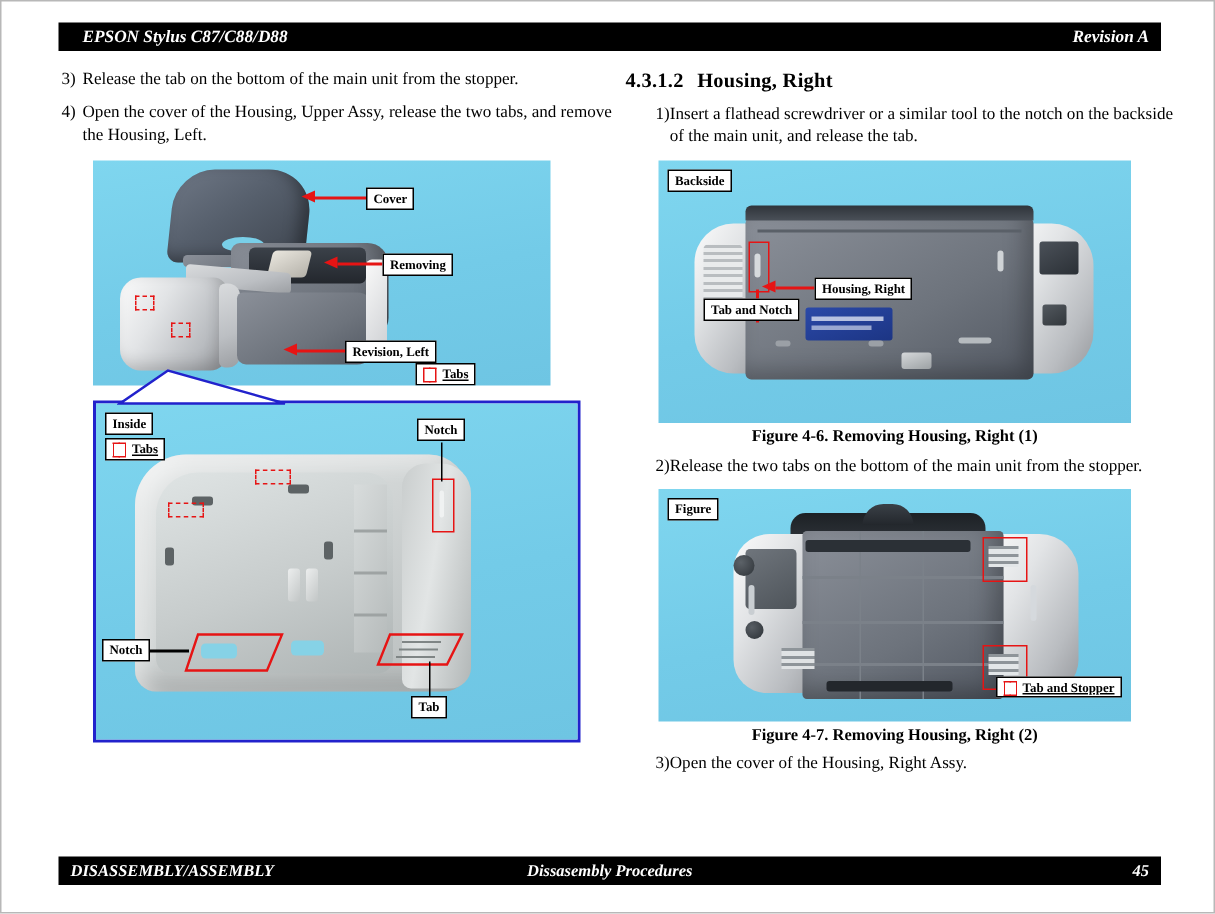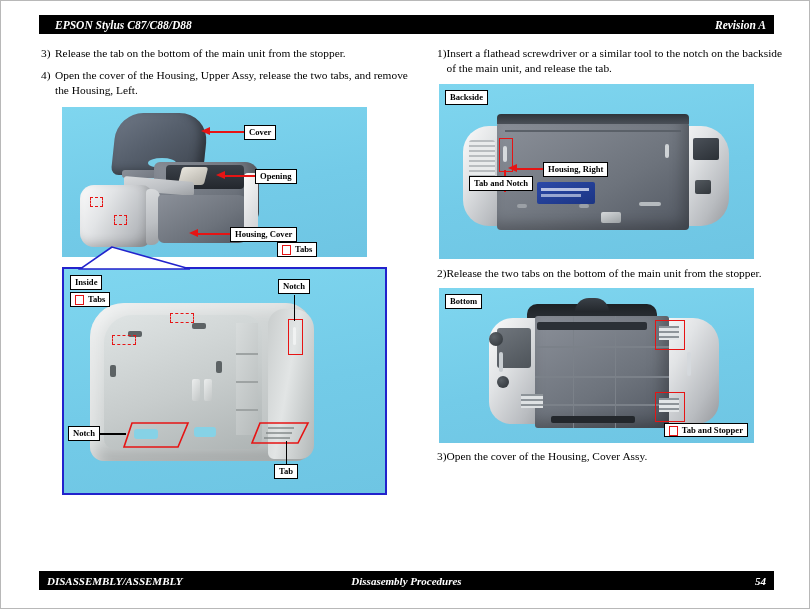--- a/index.html
+++ b/index.html
@@ -36,21 +36,21 @@
   .fig{position:relative;}
   .photo{position:relative;overflow:hidden;
          background:linear-gradient(170deg,#7fd6ef 0%,#73cbe8 55%,#6ec5e3 100%);}
   .cap{text-align:center;font-size:11px;font-weight:bold;margin-top:3px;}
 
   
   .lbl{position:absolute;background:#fff;border:1px solid #000;
        font-size:8.6px;font-weight:bold;line-height:1;
        padding:2px 4px;white-space:nowrap;color:#000;z-index:6;
        font-family:"Liberation Serif",serif;}
-  .lbl.legend{display:flex;align-items:center;gap:4px;}
+  .lbl.legend{display:flex;align-items:center;gap:4px;text-decoration:underline;}
   
   .brk{display:inline-block;width:9px;height:8px;position:relative;}
   .brk:before,.brk:after{content:"";position:absolute;top:0;width:4px;height:8px;
        border-top:1.4px dashed #e61414;border-bottom:1.4px dashed #e61414;}
   .brk:before{left:0;border-left:1.4px solid #e61414;}
   .brk:after{right:0;border-right:1.4px solid #e61414;}
 
   
   .ln{position:absolute;background:#000;z-index:5;}
   .ln.red{background:#e61414;}
@@ -123,25 +123,25 @@
 
         <div class="rdash" style="left:28px;top:90px;width:11px;height:8px;"></div>
         <div class="rdash" style="left:52px;top:108px;width:11px;height:8px;"></div>
 
         <div class="ln red" style="left:148px;top:24px;width:34px;height:1.6px;"></div>
         <div class="arw left" style="left:139px;top:20px;"></div>
         <div class="lbl" style="left:182px;top:18px;text-align:right;"><span>Cover</span></div>
 
         <div class="ln red" style="left:163px;top:68px;width:30px;height:1.6px;"></div>
         <div class="arw left" style="left:154px;top:64px;"></div>
-        <div class="lbl" style="left:193px;top:62px;"><span>Opening</span></div>
+        <div class="lbl" style="left:193px;top:62px;"><span>Removing</span></div>
 
         <div class="ln red" style="left:136px;top:126px;width:32px;height:1.6px;"></div>
         <div class="arw left" style="left:127px;top:122px;"></div>
-        <div class="lbl" style="left:168px;top:120px;"><span>Housing, Cover</span></div>
+        <div class="lbl" style="left:168px;top:120px;"><span>Revision, Left</span></div>
 
         <div class="lbl legend" style="left:215px;top:135px;">
           <span class="brk"></span>
           <span>Tabs</span>
         </div>
       </div>
 
       <svg class="wedge" width="120" height="26" style="left:16px;top:138px;">
         <polygon points="34,2 2,24 112,24" fill="#ffffff" stroke="#2222cc" stroke-width="1.6"></polygon>
       </svg>
@@ -206,20 +206,23 @@
             <span>Tabs</span>
           </div>
         </div>
       </div>
 
     </div>
   </div>
 
   <div class="col col-right">
 
+    <h2 class="sec">
+      <span class="no">4.3.1.2</span><span>Housing, Right</span>
+    </h2>
 
     <div class="step ind">
       <span class="num">1)</span>
       <span class="txt">Insert a flathead screwdriver or a similar tool to the notch on the backside of the main unit, and release the tab.</span>
     </div>
 
     <div class="fig" style="margin-top:8px;margin-left:22px;width:315px;">
       <div class="photo" style="width:315px;height:175px;">
 
         <div class="p shade-silver" style="left:24px;top:42px;width:50px;height:100px;border-radius:26px 6px 6px 26px;"></div>
@@ -260,20 +263,21 @@
 
         <div class="ln red" style="left:78px;top:84px;width:26px;height:1.6px;"></div>
         <div class="arw left" style="left:69px;top:80px;"></div>
         <div class="lbl" style="left:104px;top:78px;"><span>Housing, Right</span></div>
 
         <div class="ln red" style="left:65px;top:86px;width:1.6px;height:22px;"></div>
         <div class="lbl" style="left:30px;top:92px;"><span>Tab and Notch</span></div>
 
         <div class="lbl" style="left:6px;top:6px;"><span>Backside</span></div>
       </div>
+      <div class="cap">Figure 4-6.  Removing Housing, Right (1)</div>
     </div>
 
     <div class="step ind" style="margin-top:7px;">
       <span class="num">2)</span>
       <span class="txt">Release the two tabs on the bottom of the main unit from the stopper.</span>
     </div>
 
     <div class="fig" style="margin-top:6px;margin-left:22px;width:315px;">
       <div class="photo" style="width:315px;height:155px;">
 
@@ -306,33 +310,34 @@
         <div class="p" style="left:82px;top:106px;width:22px;height:14px;
                     background:repeating-linear-gradient(180deg,#8e9499 0 2px,#dfe2e4 2px 5px);"></div>
 
         <div class="rbox" style="left:216px;top:32px;width:28px;height:28px;"></div>
         <div class="p" style="left:220px;top:38px;width:20px;height:14px;
                     background:repeating-linear-gradient(180deg,#8e9499 0 2px,#e3e6e8 2px 5px);"></div>
         <div class="rbox" style="left:216px;top:104px;width:28px;height:28px;"></div>
         <div class="p" style="left:220px;top:110px;width:20px;height:14px;
                     background:repeating-linear-gradient(180deg,#8e9499 0 2px,#e3e6e8 2px 5px);"></div>
 
-        <div class="lbl" style="left:6px;top:6px;"><span>Bottom</span></div>
-        <div class="lbl legend" style="right:6px;bottom:6px;">
+        <div class="lbl" style="left:6px;top:6px;"><span>Figure</span></div>
+        <div class="lbl legend" style="right:6px;bottom:16px;">
           <span class="brk"></span>
           <span>Tab and Stopper</span>
         </div>
       </div>
+      <div class="cap">Figure 4-7.  Removing Housing, Right (2)</div>
     </div>
 
     <div class="step ind" style="margin-top:6px;">
       <span class="num">3)</span>
-      <span class="txt">Open the cover of the Housing, Cover Assy.</span>
+      <span class="txt">Open the cover of the Housing, Right Assy.</span>
     </div>
   </div>
 
   <div class="bar footer">
     <span class="left">DISASSEMBLY/ASSEMBLY</span>
     <span class="center">Dissasembly Procedures</span>
-    <span class="right">54</span>
+    <span class="right">45</span>
   </div>
 
 </div>
 
 </body></html>

